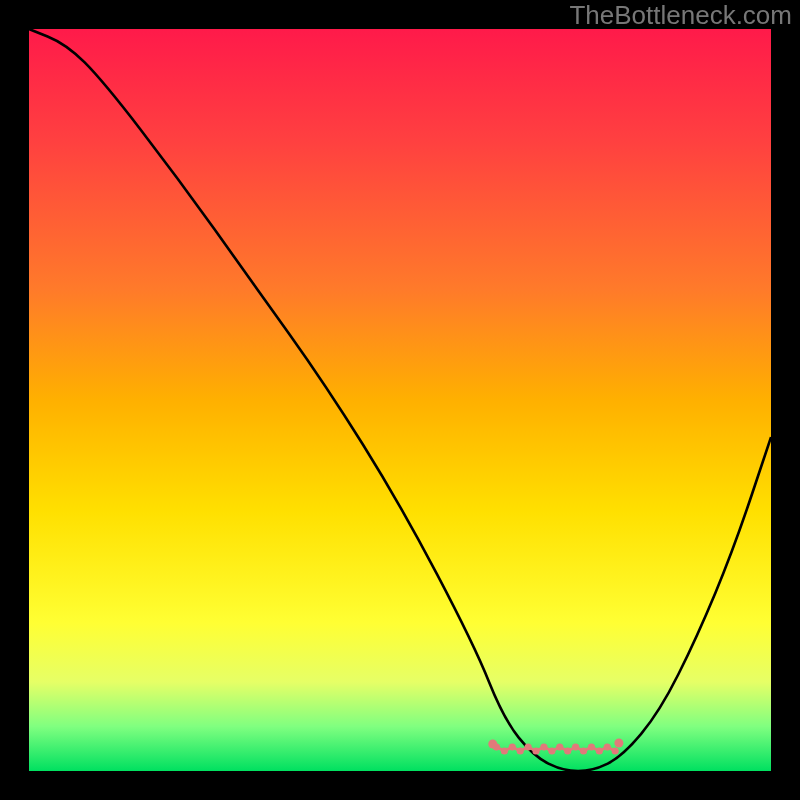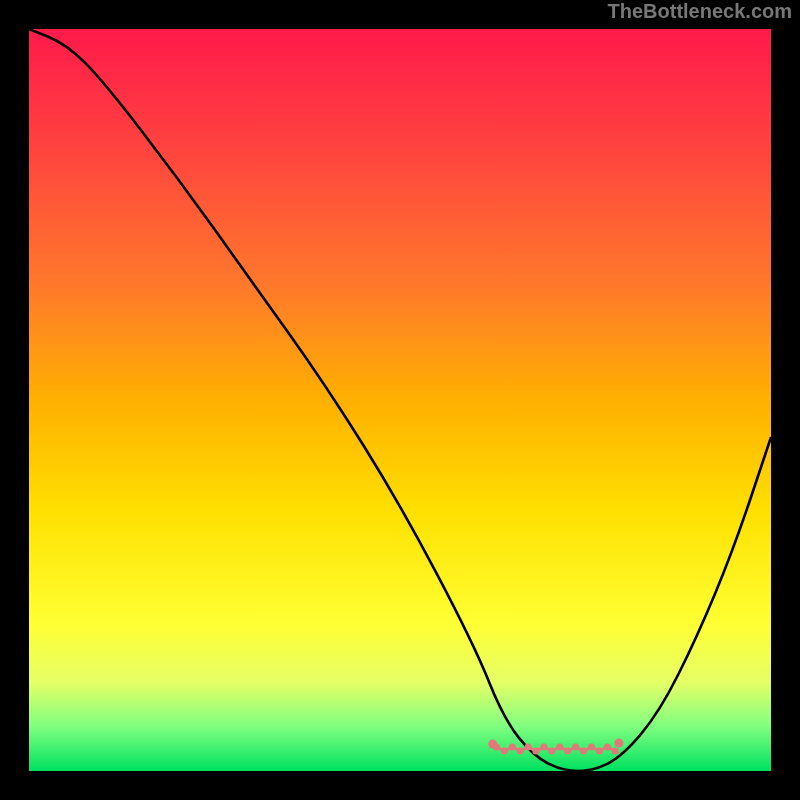--- a/index.html
+++ b/index.html
@@ -15,22 +15,22 @@
   .container {
     position: relative;
     width: 800px;
     height: 800px;
   }
   .watermark {
     position: absolute;
     top: 0;
     right: 8px;
     color: #777;
-    font-size: 20px;
-    font-weight: 700;
+    font-size: 26px;
+    font-weight: 400;
     z-index: 20;
   }
   .plot-area {
     position: absolute;
     left: 29px;
     top: 29px;
     width: 742px;
     height: 742px;
     overflow: hidden;
   }

